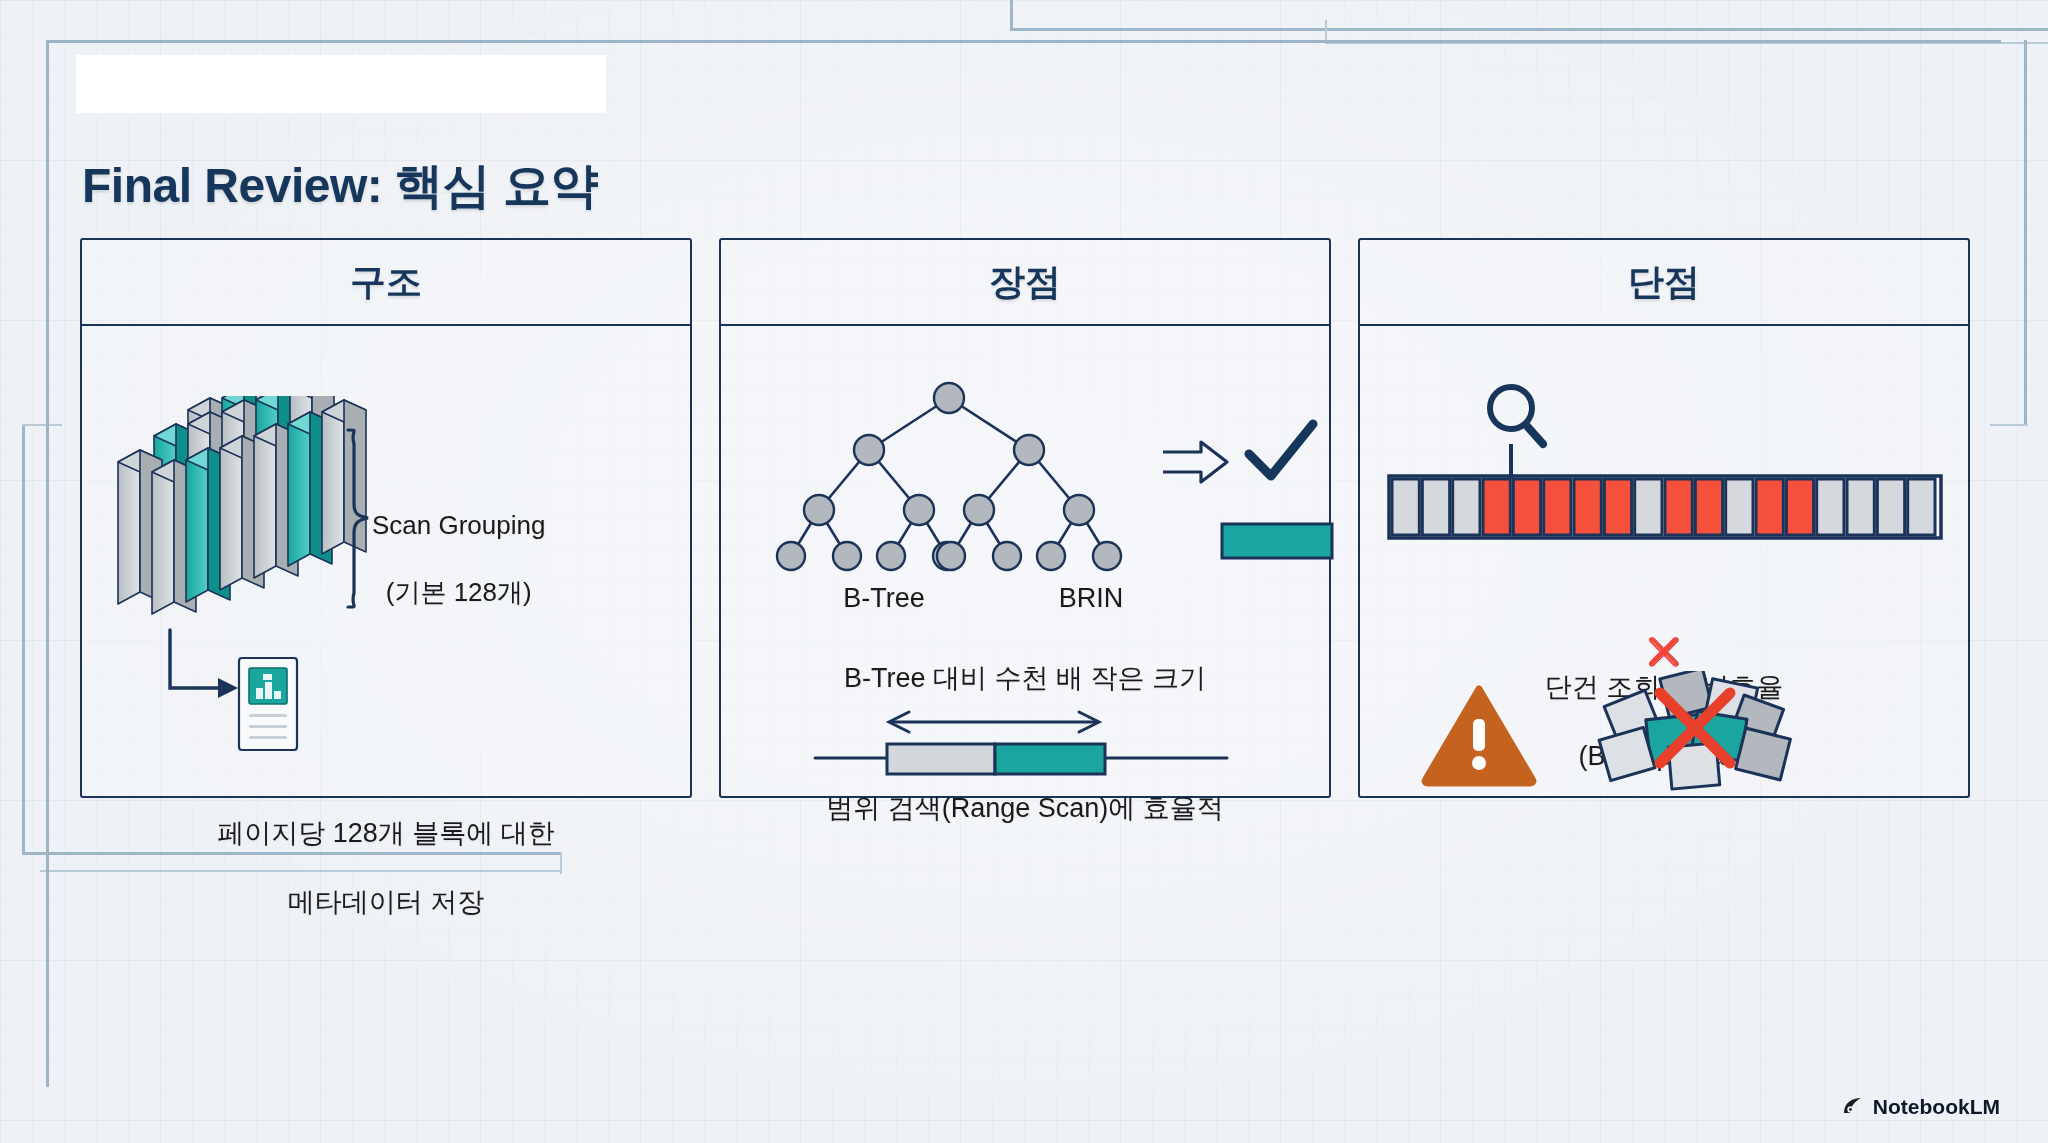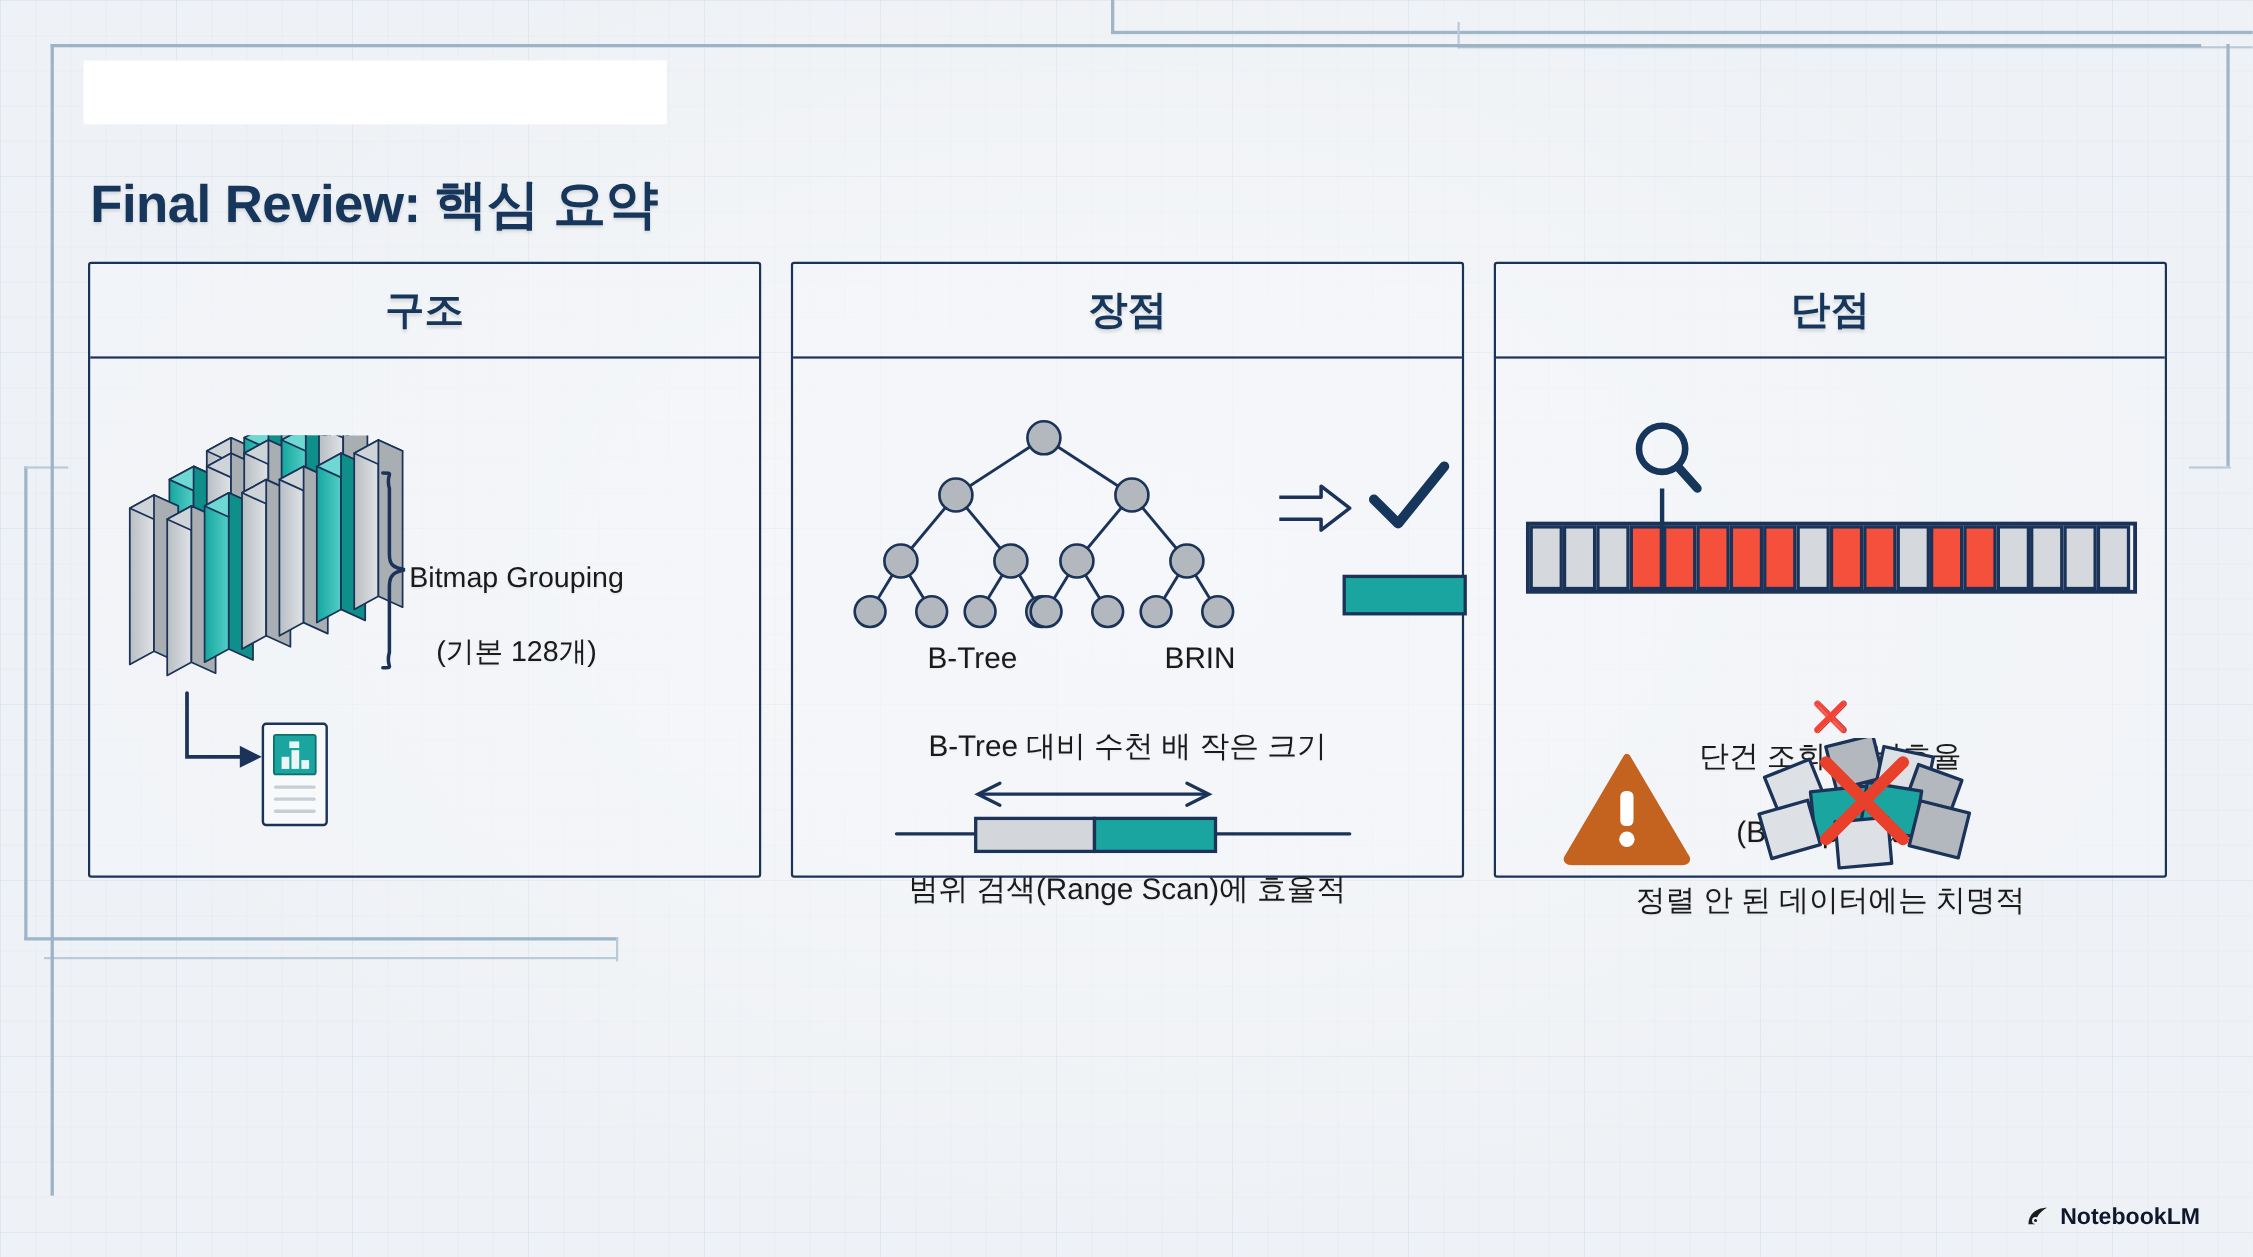--- a/index.html
+++ b/index.html
@@ -285,21 +285,21 @@
               </g>
           </g>
         </g>
       </svg>
 
       <svg style="position:absolute;left:258px;top:100px;" width="40" height="185" viewBox="0 0 40 185">
         <path d="M8 4 C20 4, 10 4, 14 18 L14 78 C14 88, 18 90, 28 92 C18 94, 14 97, 14 107 L14 167 C10 181, 20 181, 8 181" fill="none" stroke="#1b3358" stroke-width="3.2" stroke-linecap="round"></path>
       </svg>
 
       <div class="lbl center" id="brace-label">
-        <div>Bitmap Grouping</div>
+        <div>Scan Grouping</div>
         <div>(기본 128개)</div>
       </div>
 
       <svg style="position:absolute;left:78px;top:300px;" width="88" height="100" viewBox="0 0 88 100">
         <path d="M10 4 L10 62 L64 62" fill="none" stroke="#1b3358" stroke-width="3.4" stroke-linecap="round"></path>
         <polygon points="78,62 58,52 58,72" fill="#1b3358"></polygon>
       </svg>
 
       <svg id="doc-icon-wrap" width="62" height="96" viewBox="0 0 62 96">
         <rect x="2" y="2" width="58" height="92" rx="3" fill="#f7f9fb" stroke="#1b3358" stroke-width="2.2"></rect>
@@ -307,20 +307,24 @@
         <rect x="19" y="32" width="7" height="11" fill="#e9f6f5"></rect>
         <rect x="28" y="26" width="7" height="17" fill="#e9f6f5"></rect>
         <rect x="37" y="35" width="7" height="8" fill="#e9f6f5"></rect>
         <rect x="26" y="18" width="9" height="6" fill="#e9f6f5"></rect>
         <rect x="12" y="58" width="38" height="3" rx="1.5" fill="#c6ced6"></rect>
         <rect x="12" y="69" width="38" height="3" rx="1.5" fill="#c6ced6"></rect>
         <rect x="12" y="80" width="38" height="3" rx="1.5" fill="#c6ced6"></rect>
       </svg>
 
 
+      <div class="lbl center" id="p1-footer">
+        <div>페이지당 128개 블록에 대한</div>
+        <div>메타데이터 저장</div>
+      </div>
     </div>
   </section>
 
   <section class="panel">
     <div class="panel-header">
       <span class="panel-header-text">장점</span>
     </div>
     <div class="panel-body">
 
       <svg id="btree-svg" width="440" height="200" viewBox="0 0 440 200">
@@ -454,21 +458,20 @@
             <rect x="144" y="62" width="46" height="42" fill="#b2b8bd" transform="rotate(14 167 83)"></rect>
             <rect x="74" y="74" width="48" height="42" fill="#dde1e5" transform="rotate(-5 98 95)"></rect>
           </g>
           <g stroke="#e8402a" stroke-width="11" stroke-linecap="round">
             <line x1="64" y1="22" x2="134" y2="92"></line>
             <line x1="134" y1="22" x2="64" y2="92"></line>
           </g>
         </svg>
       </div>
 
-      <div class="lbl center" id="p3-footer">정렬 안 된 데이터에는 치명적</div>
     </div>
   </section>
 </div>
 
 <div id="brand">
   <svg width="24" height="24" viewBox="0 0 24 24">
     <path d="M3 18 C3 8, 11 3, 20 3 C14 6, 10 11, 9 18 Z" fill="#1c1c1c"></path>
     <circle cx="9.5" cy="14.5" r="3.2" fill="#eef1f5"></circle>
     <circle cx="9.5" cy="14.5" r="1.4" fill="#1c1c1c"></circle>
   </svg>

